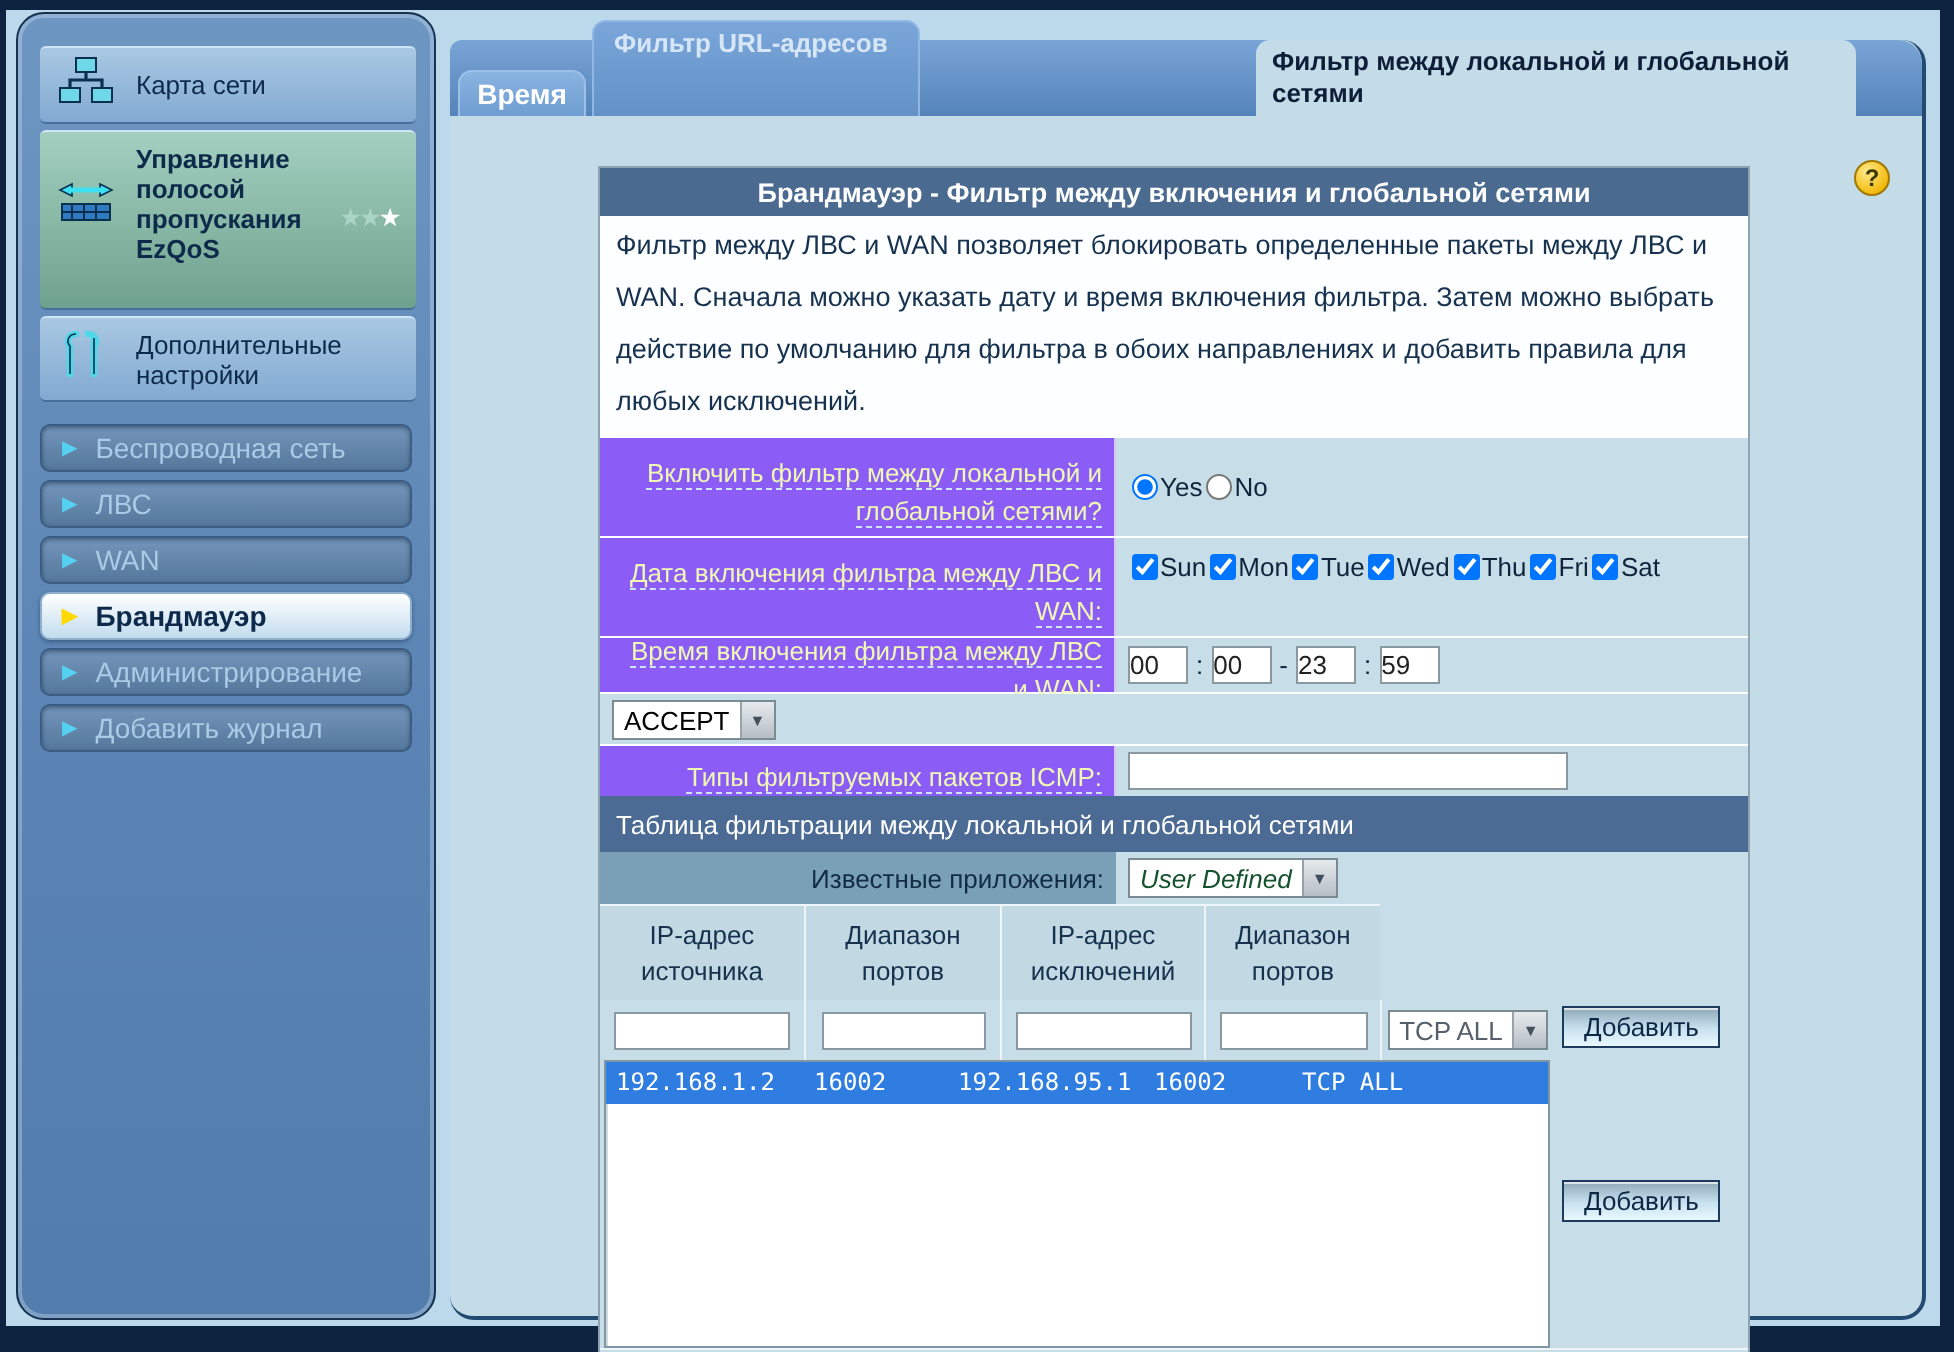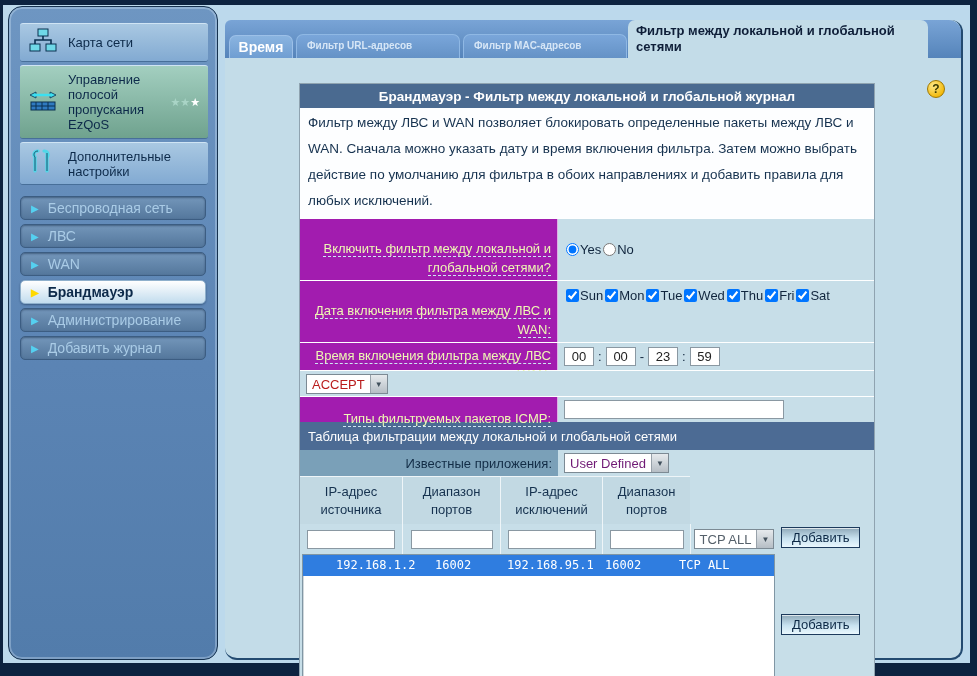--- a/index.html
+++ b/index.html
@@ -28,21 +28,21 @@
     display:flex; align-items:center; gap:8px;
     width:188px; margin:0 auto 3px auto; padding:4px 6px;
     border-radius:3px;
     background:linear-gradient(180deg,#a9c8e2 0%,#82aad2 100%);
     border-top:1px solid #cfe4f4; border-bottom:1px solid #476f99;
     color:#0d2a4a; font-size:13px; line-height:15px;
     cursor:pointer; position:relative;
   }
   .menu-item.qos {
     background:linear-gradient(180deg,#a3cfc0 0%,#6fa28e 100%);
-    padding-top:6px; padding-bottom:6px;
+    padding-top:6px; padding-bottom:22px;font-weight:bold;
   }
   .menu-item .mi-icon { width:34px; flex:0 0 34px; text-align:center; }
   .stars { position:absolute; right:8px; top:50%; transform:translateY(-50%); font-size:11px; }
   .stars .dim { color:#a9d4c6; }
   .stars .lit { color:#ffffff; }
   .nav-gap { height:8px; }
   .nav-item {
     display:flex; align-items:center; gap:9px;
     width:186px; height:24px; margin:0 auto 4px auto; padding:0 10px;
     border-radius:5px;
@@ -74,24 +74,24 @@
   }
   .tab { position:absolute; bottom:0; cursor:pointer; border-radius:7px 7px 0 0; }
   .tab-general {
     left:4px; width:64px; height:23px;
     background:linear-gradient(180deg,#8ab4e0,#6f9ed2);
     border:1px solid #9cc0e8; border-bottom:none;
     color:#ffffff; font-weight:bold; font-size:14px;
     display:flex; align-items:center; justify-content:center;
   }
   .tab-mid {
-    height:24px; padding:3px 10px 13px 10px;
+    height:48px; padding:3px 10px 13px 10px;
     background:linear-gradient(180deg,#7aa6da,#6492c6);
     border:1px solid #8fb8e4; border-bottom:none;
-    color:#d6e6f6; font-weight:bold; font-size:10px; line-height:15px;
+    color:#d6e6f6; font-weight:bold; font-size:13px; line-height:15px;
   }
   .tab-url { left:71px; width:164px; }
   .tab-mac { left:238px; width:164px; }
   .tab-active {
     left:403px; width:300px; height:38px; padding:3px 8px 0 8px;
     background:#c3dce8;
     color:#0e1e38; font-weight:bold; font-size:13px; line-height:16px;
     cursor:default;
   }
   .help-icon {
@@ -116,24 +116,24 @@
     display:flex; align-items:center; justify-content:center;
   }
   .desc {
     background:#fdfeff; color:#16324f;
     font-size:13.5px; line-height:26px;
     padding:2px 10px 4px 8px;
   }
   .frow { display:flex; border-top:1px solid rgba(255,255,255,.65); }
   .fl {
     width:258px; flex:0 0 258px;
-    background:#a21caf;
+    background:#8b5cf6;
     display:flex; align-items:center; justify-content:flex-end;
     text-align:right;
-    padding:20px 6px 3px 10px;
+    padding:8px 6px 3px 10px;
     border-right:1px solid rgba(255,255,255,.65);
   }
   .fl span.lbl-link {
     color:#eef8b4; font-size:13px; line-height:19px;
     border-bottom:0; cursor:pointer;
   }
   .fl span.lbl-link i {
     font-style:normal;
     border-bottom:1px dashed #cfe6f2;
   }
@@ -143,35 +143,35 @@
     padding:3px 6px; font-size:13px; color:#10253d;
   }
   .fv label { display:inline; cursor:pointer; }
   .fv input[type=checkbox], .fv input[type=radio] { vertical-align:-2px; margin:0 1px 0 2px; }
   .r1 { min-height:44px; }
   .r2 { min-height:40px; }
   .r3 { height:28px; }
   .r4 { height:26px; }
   .r5 { height:26px; }
   .tin {
-    width:30px; height:19px; text-align:center; font-size:13px;
+    width:30px; height:19px; text-align:left; font-size:13px;
     border:1px solid #8a98a2; background:#fff; color:#222;
     font-family:"Liberation Sans", sans-serif;
   }
   .tsep { margin:0 4px; }
   .icmp-input {
     width:220px; height:19px; border:1px solid #8a98a2; background:#fff;
     font-size:13px; padding:0 3px;
   }
   .sel {
     display:inline-flex; align-items:center; height:20px;
     border:1px solid #7c8a94; background:#ffffff; cursor:pointer;
   }
-  .sel .sel-text { padding:0 5px; font-size:13px; color:#b91c1c; white-space:nowrap; }
-  .sel .sel-text.gray { color:#701a75; }
+  .sel .sel-text { padding:0 5px; font-size:13px; color:#000000; white-space:nowrap; }
+  .sel .sel-text.gray { color:#14532d;font-style:italic; }
   .sel .sel-arrow {
     width:17px; height:100%;
     background:linear-gradient(180deg,#e6eaed,#b6bec5);
     border-left:1px solid #98a2aa;
     display:flex; align-items:center; justify-content:center;
     font-size:8px; color:#41505c;
   }
 
   .secbar {
     height:28px; background:#4c6b94; color:#ffffff; font-size:13px;
@@ -211,21 +211,21 @@
     margin-left:2px; width:473px; height:144px;
     background:#ffffff; border:1px solid #8096a4;
     box-shadow:inset 1px 1px 0 #d0d8dc;
     overflow:hidden; position:relative;
   }
   .lrow {
     position:relative; height:21px; background:#2f7de0; color:#ffffff;
     font-family:"DejaVu Sans Mono", monospace; font-size:12px; line-height:21px;
     cursor:default;
   }
-  .lrow span { position:absolute; top:0; white-space:nowrap;margin-left:28px; }
+  .lrow span { position:absolute; top:0; white-space:nowrap; }
   .lc0 { left:5px; } .lc1 { left:104px; } .lc2 { left:176px; } .lc3 { left:274px; } .lc4 { left:348px; }
   .table-right { flex:1; position:relative; }
   .btn {
     font-family:"Liberation Sans", sans-serif;
     font-size:13px; color:#0c2845;
     background:linear-gradient(180deg,#8ea8b8 0%,#c8e2f0 55%,#e9f7fd 100%);
     border:1px solid #1c3a5c;
     box-shadow:inset 0 1px 0 rgba(255,255,255,.7);
     padding:2px 10px; cursor:pointer;
   }
@@ -310,34 +310,31 @@
   </div>
 
   <div class="main">
     <div class="tabstrip">
       <div class="tab tab-general">
         <span>Время</span>
       </div>
       <div class="tab tab-mid tab-url">
         <span>Фильтр URL-адресов</span>
       </div>
-      <div class="tab tab-mid tab-mac">
-        <span>Фильтр MAC-адресов</span>
-      </div>
       <div class="tab tab-active">
         <span>Фильтр между локальной и глобальной сетями</span>
       </div>
     </div>
 
     <div class="help-icon">
       <span>?</span>
     </div>
 
     <div class="formbox">
-      <div class="titlebar">Брандмауэр - Фильтр между локальной и глобальной журнал</div>
+      <div class="titlebar">Брандмауэр - Фильтр между включения и глобальной сетями</div>
       <div class="desc">Фильтр между ЛВС и WAN позволяет блокировать определенные пакеты между ЛВС и WAN. Сначала можно указать дату и время включения фильтра. Затем можно выбрать действие по умолчанию для фильтра в обоих направлениях и добавить правила для любых исключений.</div>
 
       <div class="frow r1">
         <div class="fl">
           <span class="lbl-link"><i>Включить фильтр между локальной и глобальной сетями?</i></span>
         </div>
         <div class="fv">
           <label><input type="radio" name="enable" checked="" style=""><span>Yes</span></label>
             <label><input type="radio" name="enable" style=""><span>No</span></label>
         </div>

